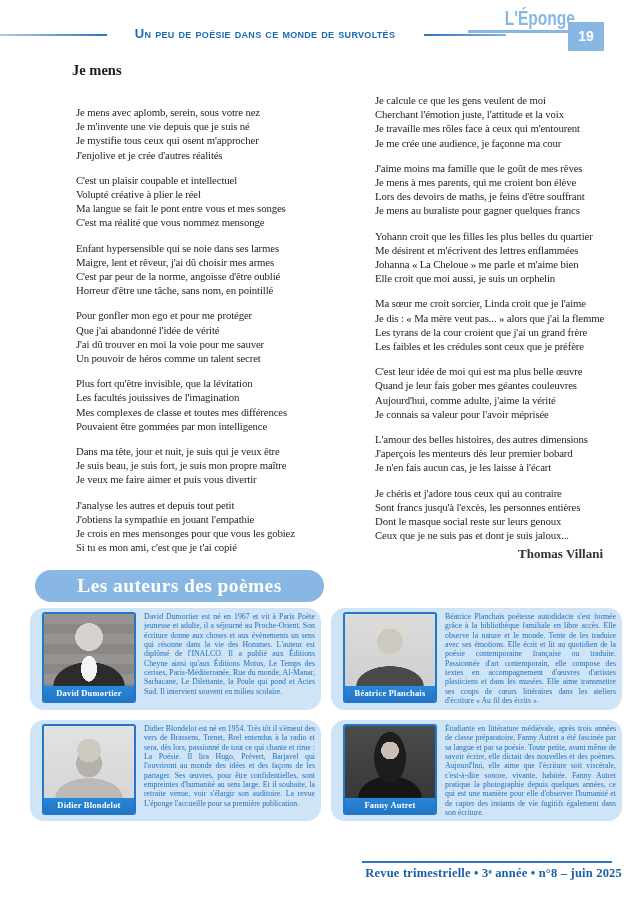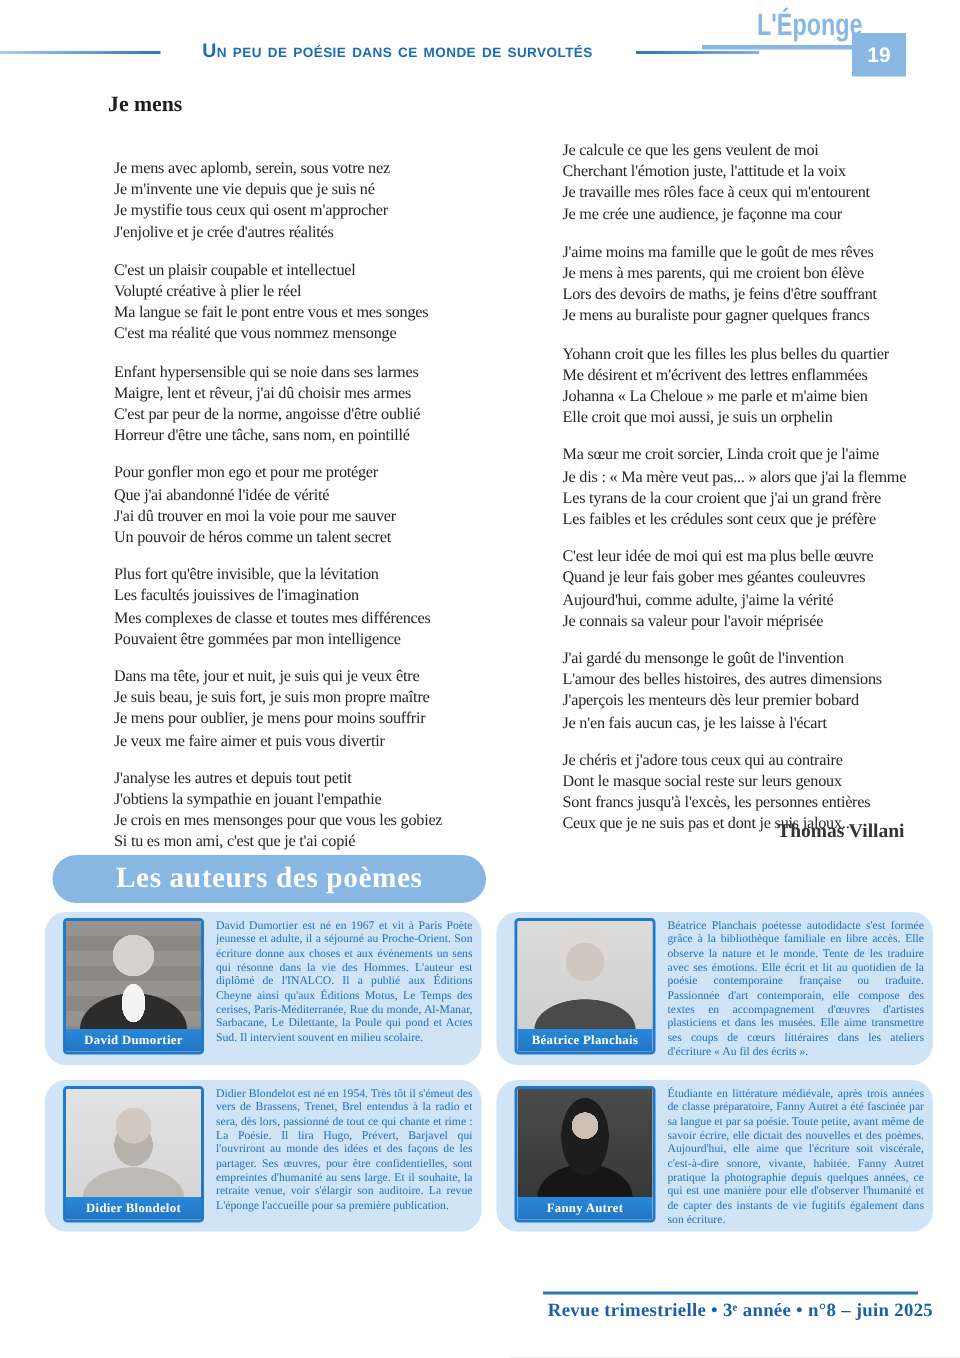--- a/index.html
+++ b/index.html
@@ -114,21 +114,20 @@
       </div>
       <div class="stanza">
         <div class="pline">Plus fort qu'être invisible, que la lévitation</div>
         <div class="pline">Les facultés jouissives de l'imagination</div>
         <div class="pline">Mes complexes de classe et toutes mes différences</div>
         <div class="pline">Pouvaient être gommées par mon intelligence</div>
       </div>
       <div class="stanza">
         <div class="pline">Dans ma tête, jour et nuit, je suis qui je veux être</div>
         <div class="pline">Je suis beau, je suis fort, je suis mon propre maître</div>
-        <div class="pline">Je mens pour oublier, je mens pour moins souffrir</div>
         <div class="pline">Je veux me faire aimer et puis vous divertir</div>
       </div>
       <div class="stanza">
         <div class="pline">J'analyse les autres et depuis tout petit</div>
         <div class="pline">J'obtiens la sympathie en jouant l'empathie</div>
         <div class="pline">Je crois en mes mensonges pour que vous les gobiez</div>
         <div class="pline">Si tu es mon ami, c'est que je t'ai copié</div>
       </div>
     </div>
   <div class="col col-right" id="col-right">
@@ -156,29 +155,28 @@
         <div class="pline">Les tyrans de la cour croient que j'ai un grand frère</div>
         <div class="pline">Les faibles et les crédules sont ceux que je préfère</div>
       </div>
       <div class="stanza">
         <div class="pline">C'est leur idée de moi qui est ma plus belle œuvre</div>
         <div class="pline">Quand je leur fais gober mes géantes couleuvres</div>
         <div class="pline">Aujourd'hui, comme adulte, j'aime la vérité</div>
         <div class="pline">Je connais sa valeur pour l'avoir méprisée</div>
       </div>
       <div class="stanza">
-        <div class="pline">J'ai gardé du mensonge le goût de l'invention</div>
         <div class="pline">L'amour des belles histoires, des autres dimensions</div>
         <div class="pline">J'aperçois les menteurs dès leur premier bobard</div>
         <div class="pline">Je n'en fais aucun cas, je les laisse à l'écart</div>
       </div>
       <div class="stanza">
         <div class="pline">Je chéris et j'adore tous ceux qui au contraire</div>
+        <div class="pline">Sont francs jusqu'à l'excès, les personnes entières</div>
         <div class="pline">Dont le masque social reste sur leurs genoux</div>
-        <div class="pline">Sont francs jusqu'à l'excès, les personnes entières</div>
         <div class="pline">Ceux que je ne suis pas et dont je suis jaloux...</div>
       </div>
     </div>
   <div class="signature">Thomas Villani</div>
 
   <div class="banner">
     <span>Les auteurs des poèmes</span>
   </div>
   <div class="cards" id="cards">
       <div class="card">

